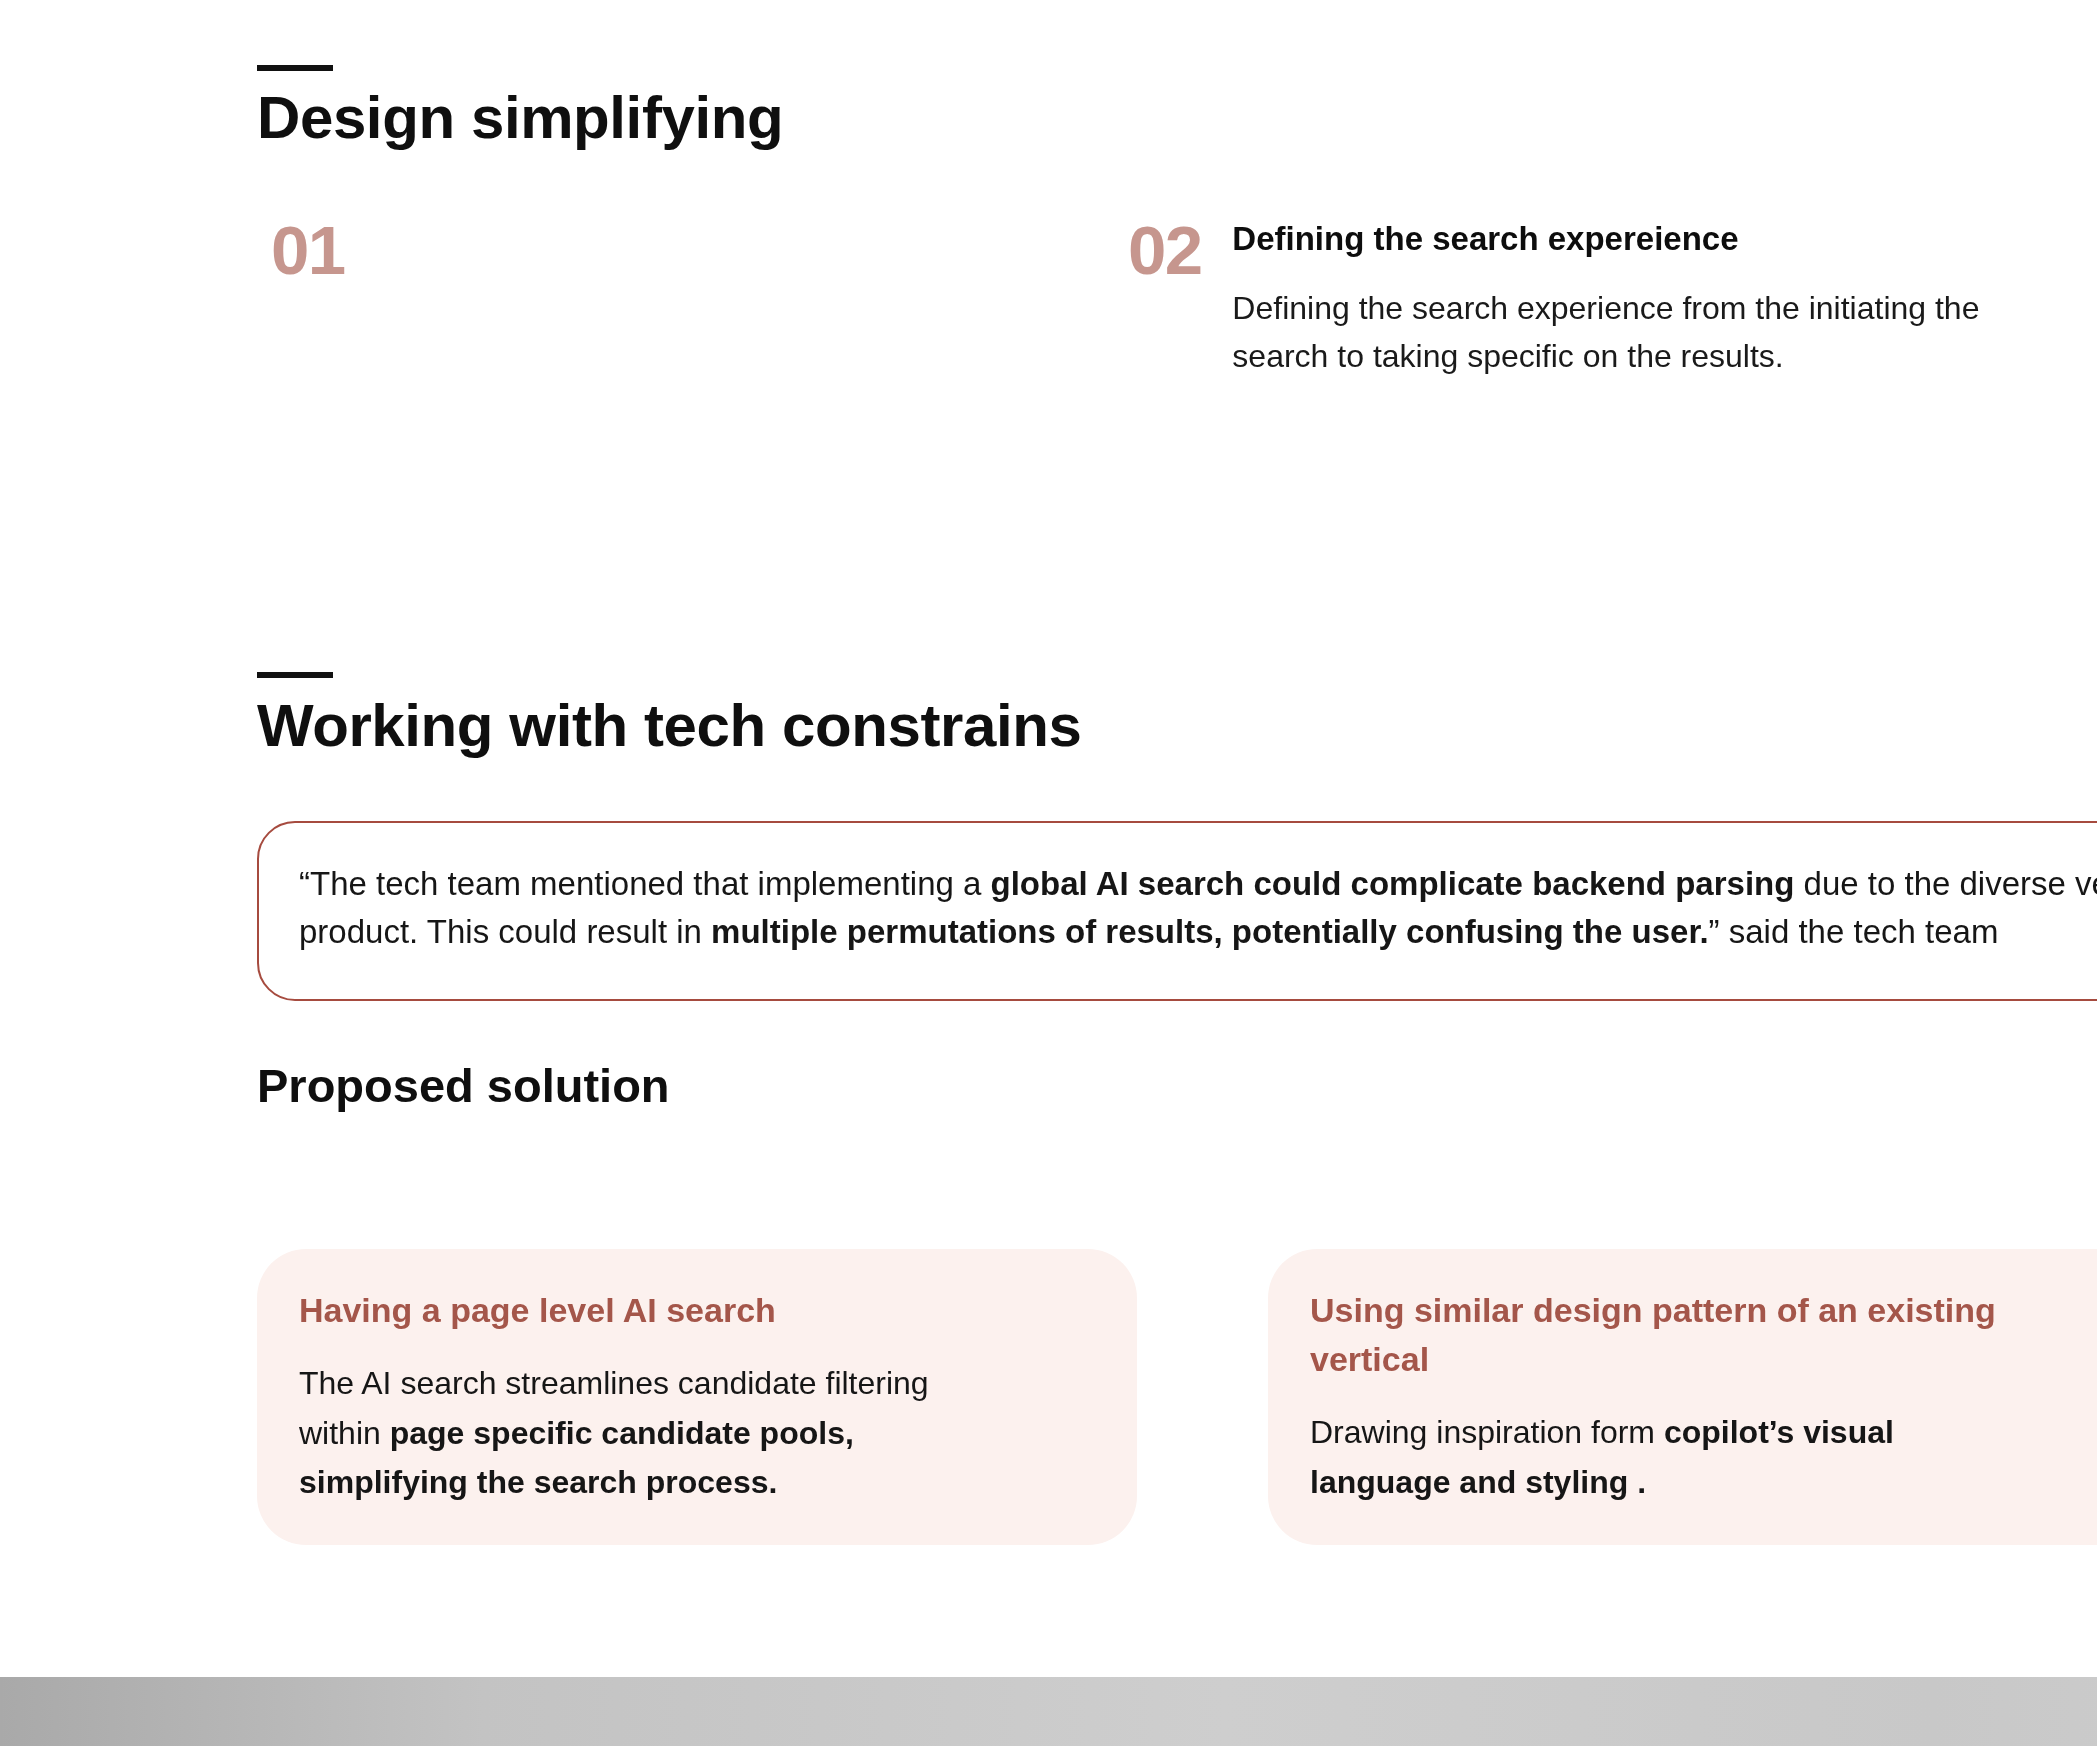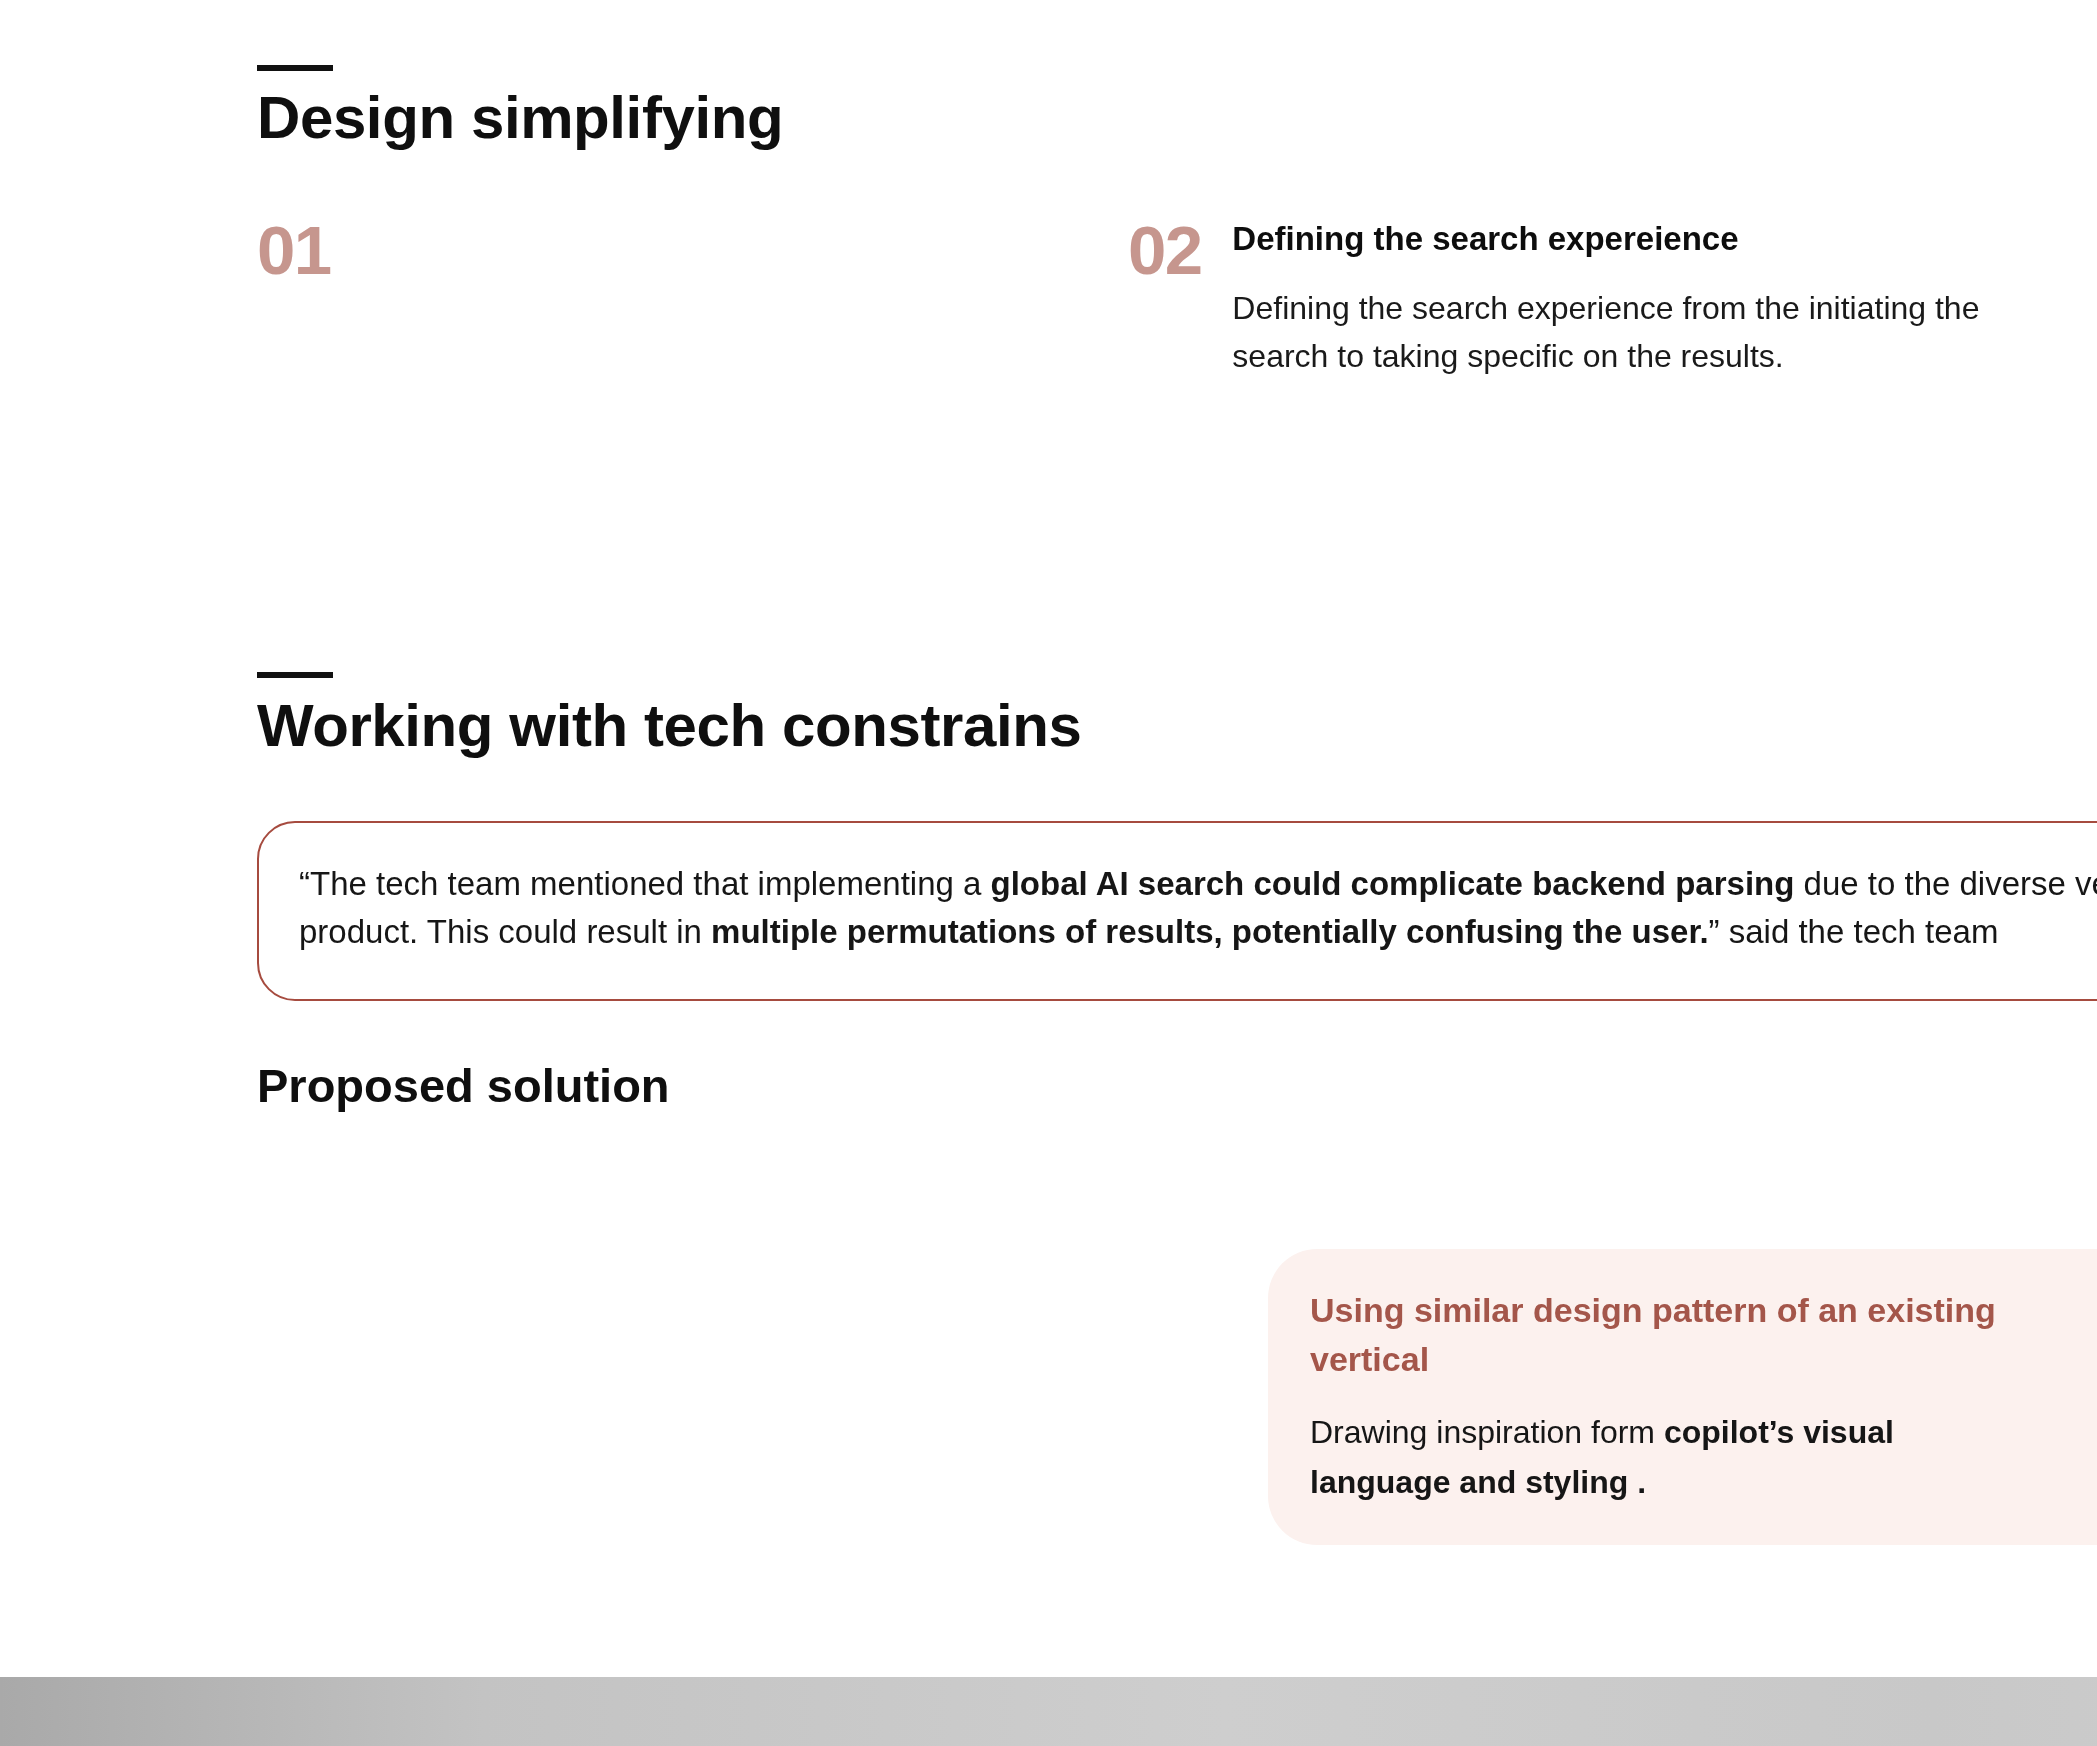--- a/index.html
+++ b/index.html
@@ -18,21 +18,21 @@
   .dash-1{top:65px;}
   .dash-2{top:672px;}
 
   .h2{position:absolute;left:257px;font-size:60px;font-weight:700;line-height:1.2;color:#0f0f0f;letter-spacing:-0.4px;}
   .h2-design{top:82px;}
   .h2-tech{top:690px;}
 
   .h3{position:absolute;left:257px;top:1055px;font-size:47px;font-weight:700;line-height:1.3;color:#0f0f0f;}
 
   .step{position:absolute;top:212px;display:flex;align-items:flex-start;gap:31px;}
-  .step-1{left:257px;}
+  .step-1{left:271px;}
   .step-2{left:1128px;}
   .step-num{font-size:69px;font-weight:700;line-height:0.95;letter-spacing:-1.7px;color:var(--accent-number);margin-top:5.9px;}
   .step-txt{padding-top:3.4px;}
   .step-1 .step-txt{width:533px;}
   .step-2 .step-txt{width:755px;}
   .step-title{font-size:33px;font-weight:700;line-height:1.45;color:#0d0d0d;}
   .step-body{font-size:32px;line-height:1.49;margin-top:22px;color:#1a1a1a;}
 
   .quote-box{position:absolute;left:257px;top:821px;width:2627px;height:180px;
     border:2.1px solid var(--quote-border);border-radius:38px;background:#ffffff;
@@ -74,20 +74,24 @@
   <div class="dash dash-2"></div>
   <h2 class="h2 h2-tech">Working with tech constrains</h2>
 
   <div class="quote-box">
     <div class="quote-line"><span>“The tech team mentioned that implementing a </span><span class="seg-b">global AI search could complicate backend parsing</span><span> due to the diverse verticals within the</span></div>
     <div class="quote-line"><span>product. This could result in </span><span class="seg-b">multiple permutations of results, potentially confusing the user.</span><span>” said the tech team</span></div>
   </div>
 
   <h2 class="h3">Proposed solution</h2>
 
+  <div class="card card-1">
+    <div class="card-title">Having a page level AI search</div>
+    <p class="card-body"><span>The AI search streamlines candidate filtering within </span><span class="seg-b">page specific candidate pools, simplifying the search process.</span></p>
+  </div>
 
   <div class="card card-2">
     <div class="card-title">Using similar design pattern of an existing vertical</div>
     <p class="card-body"><span>Drawing inspiration form </span><span class="seg-b">copilot’s visual language and styling .</span></p>
   </div>
 
   <div class="footer-band"></div>
 
 </div>
 

